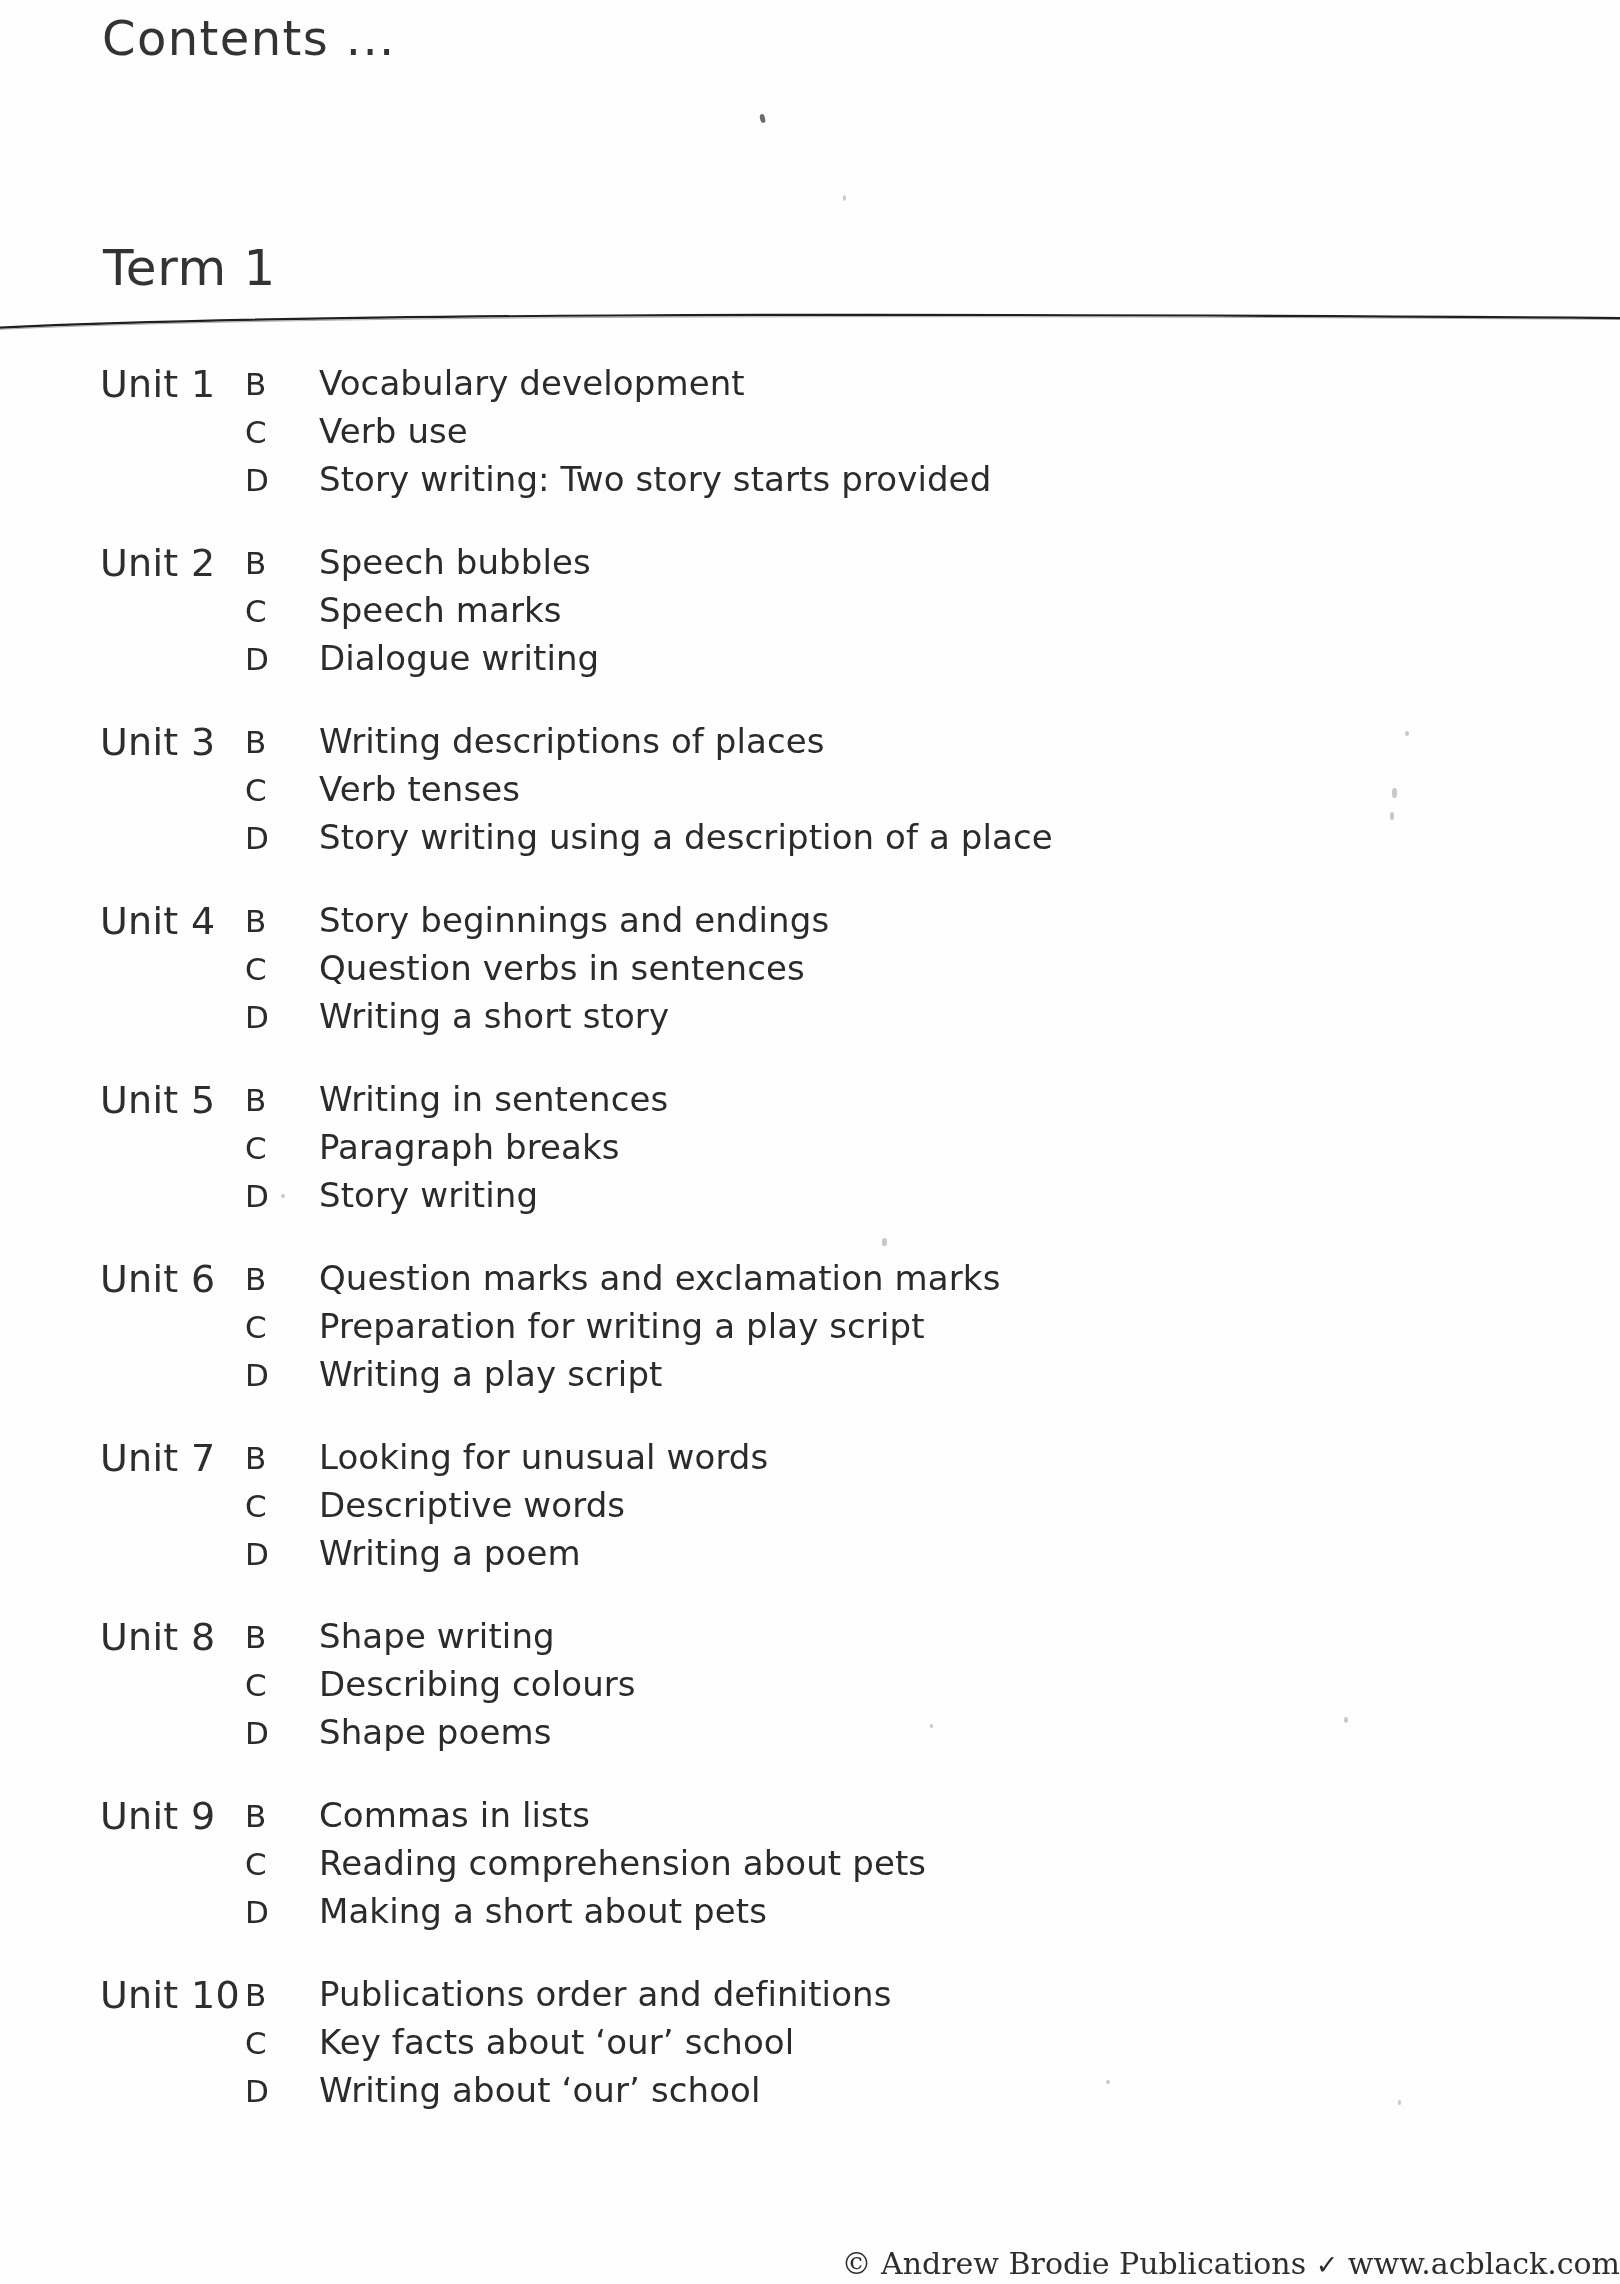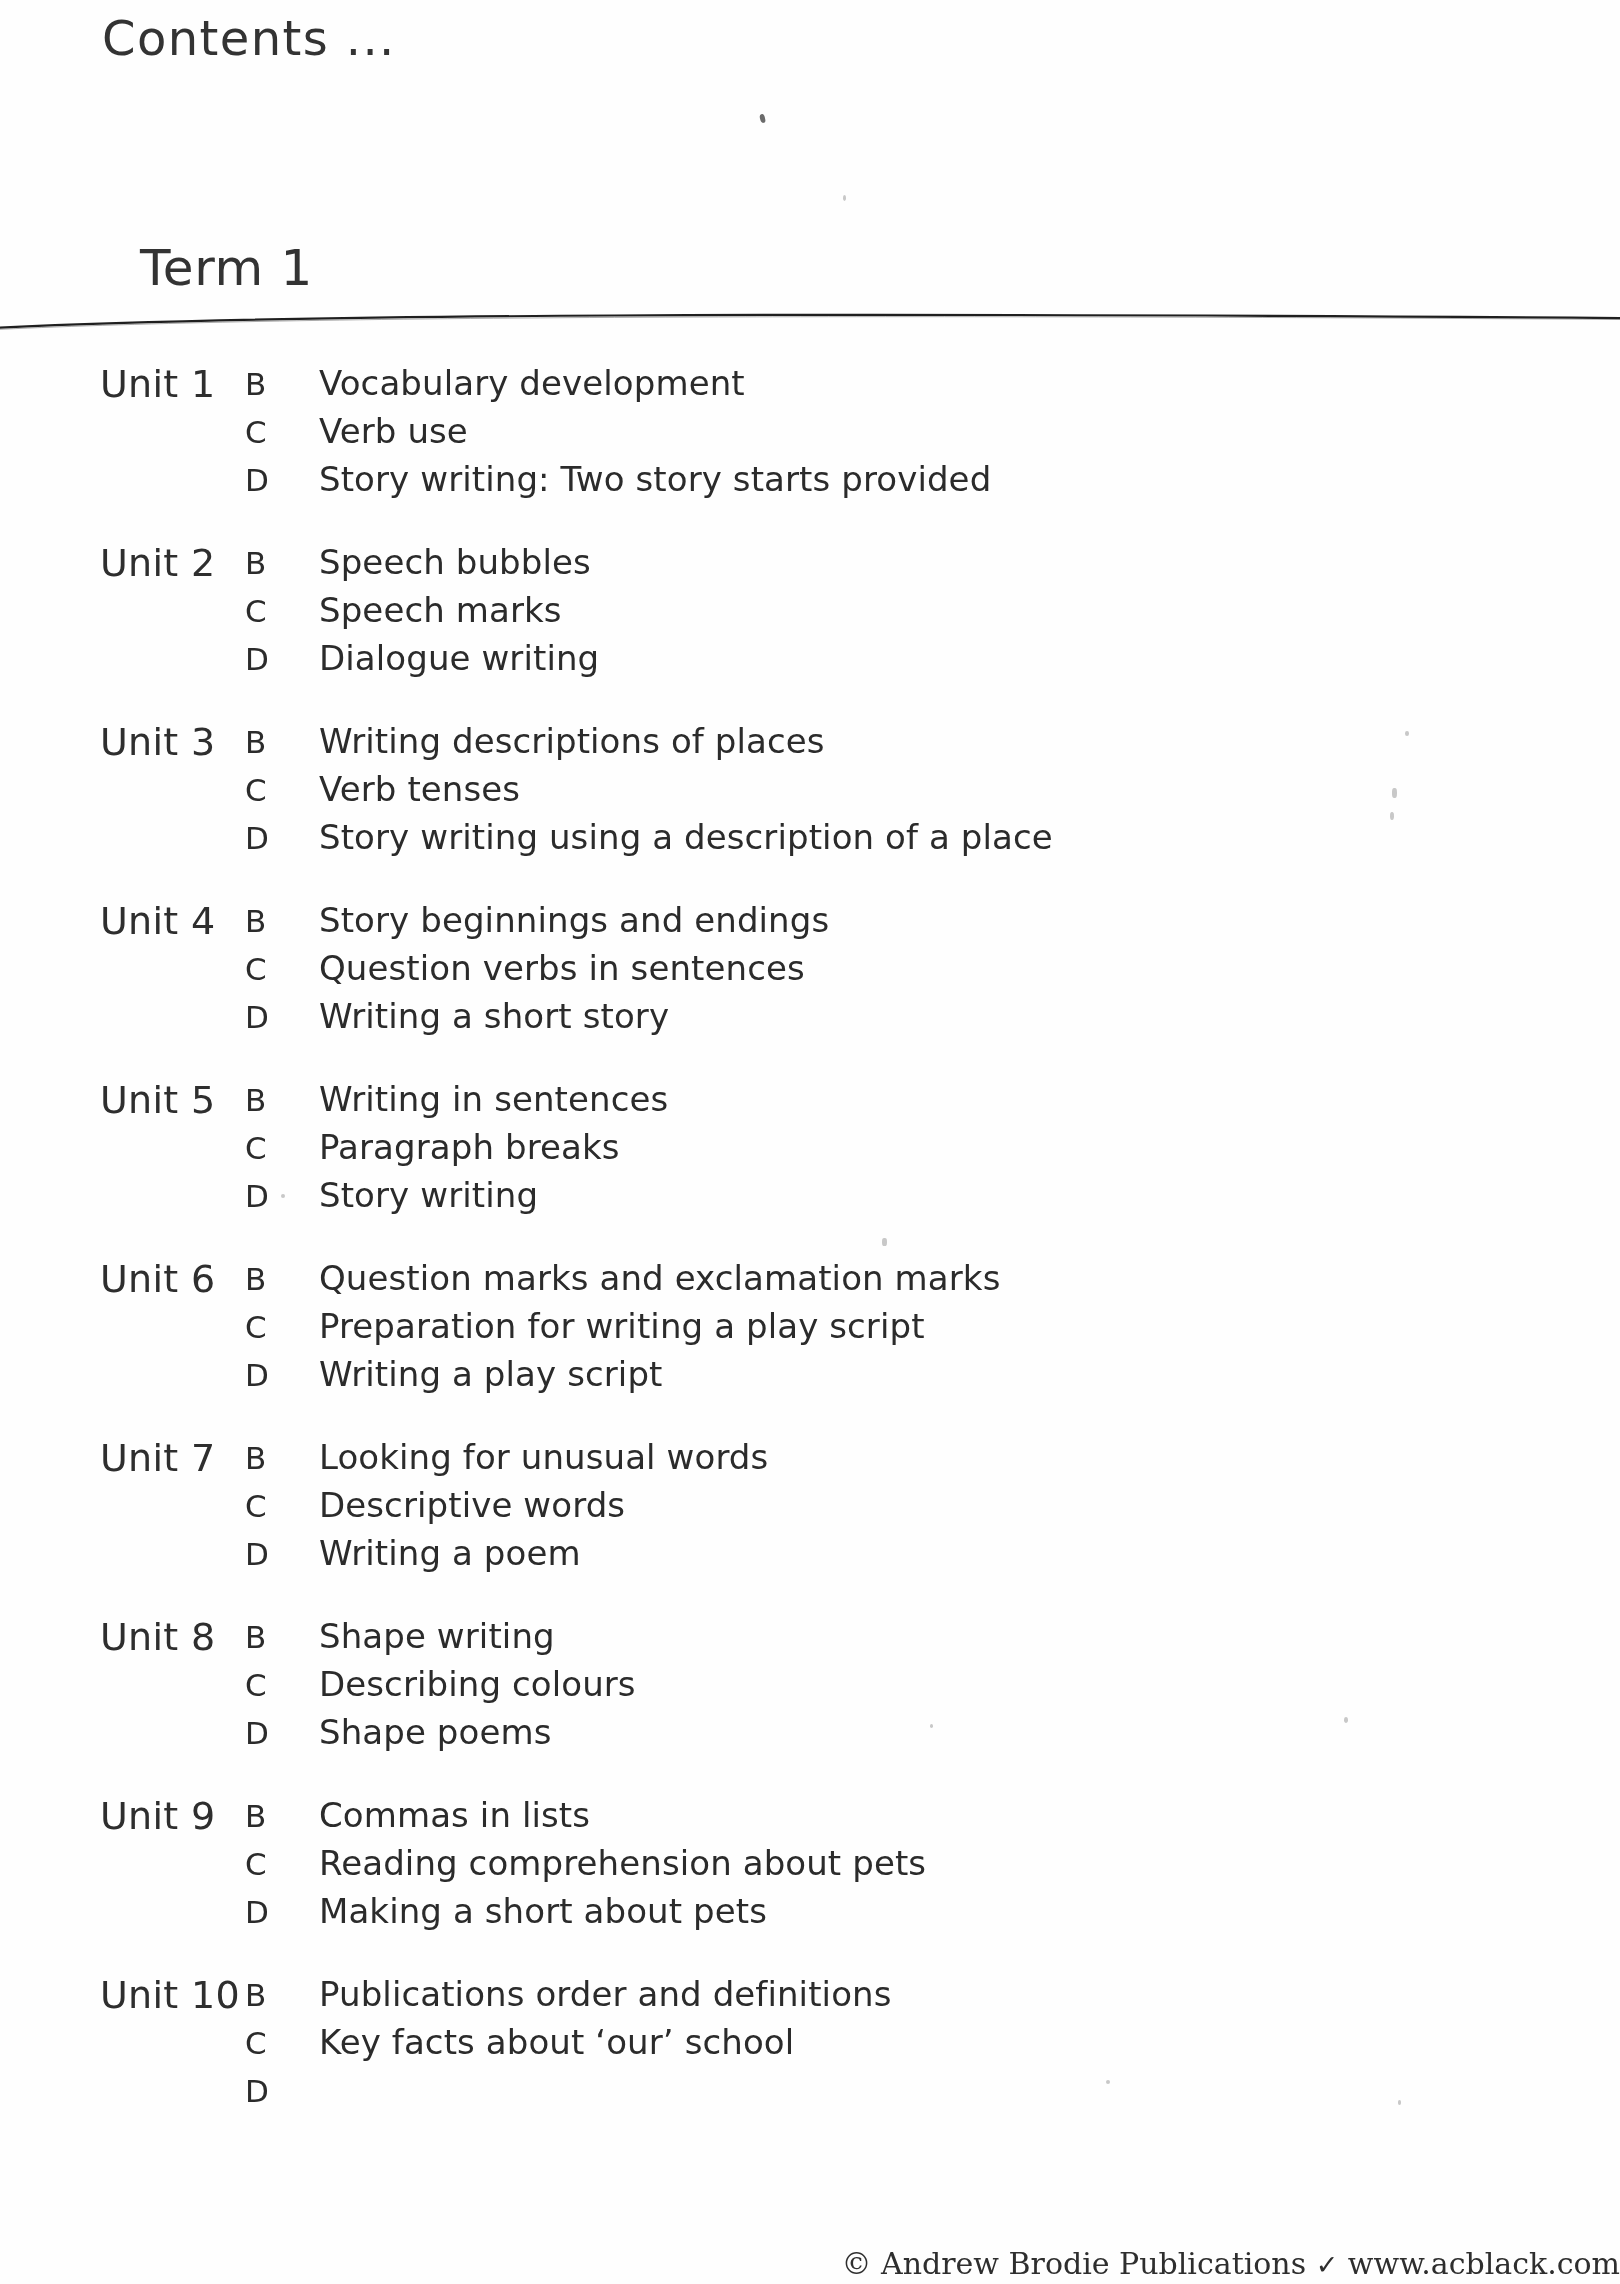--- a/index.html
+++ b/index.html
@@ -46,21 +46,20 @@
   }
 
   .term-heading {
     position: absolute;
     left: 103px;
     top: 239px;
     font-size: 50px;
     font-weight: 400;
     letter-spacing: 0.7px;
     color: #333333;
-    margin-left: 37px;
   }
 
   
   .term-rule {
     position: absolute;
     left: 0px;
     top: 312px;
     width: 1620px;
     height: 19px;
   }
@@ -321,20 +320,21 @@
           <div class="col-title">Publications order and definitions</div>
         </div>
         <div class="toc-row">
           <div class="col-unit blank">Unit 10</div>
           <div class="col-letter">C</div>
           <div class="col-title">Key facts about ‘our’ school</div>
         </div>
         <div class="toc-row">
           <div class="col-unit blank">Unit 10</div>
           <div class="col-letter">D</div>
+          <div class="col-title">Writing about ‘our’ school</div>
         </div>
       </div>
     </div>
 
   <div class="footer"><span>© Andrew Brodie Publications </span><span class="tick">✓</span><span> www.acblack.com</span></div>
 
   <span class="speck" style="left:1405px; top:731px; width:4.1px; height:4.7px;"></span>
   <span class="speck" style="left:1392px; top:788px; width:4.7px; height:9.5px; border-radius:45%;"></span>
   <span class="speck" style="left:1390px; top:812px; width:4.1px; height:8.1px; border-radius:45%;"></span>
   <span class="speck" style="left:843px; top:195px; width:3.4px; height:6.1px;"></span>

